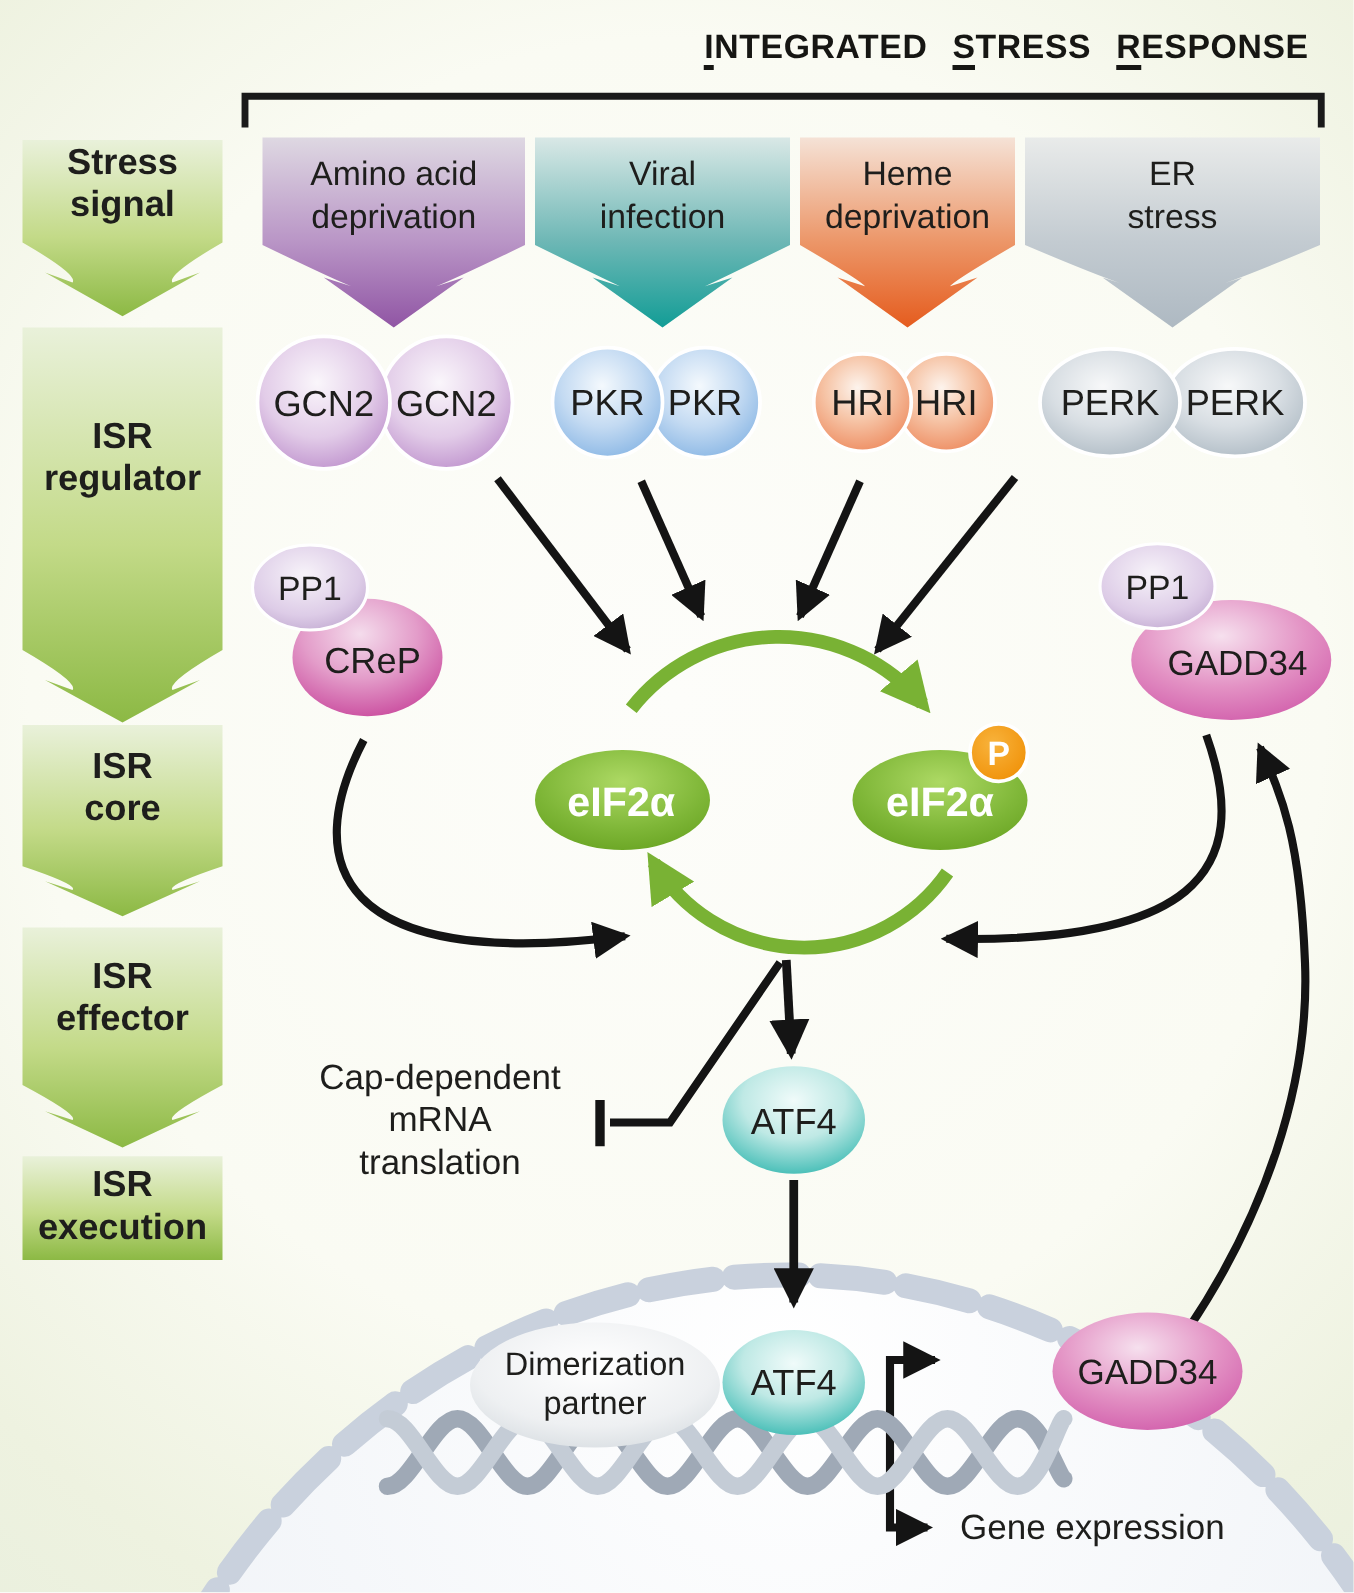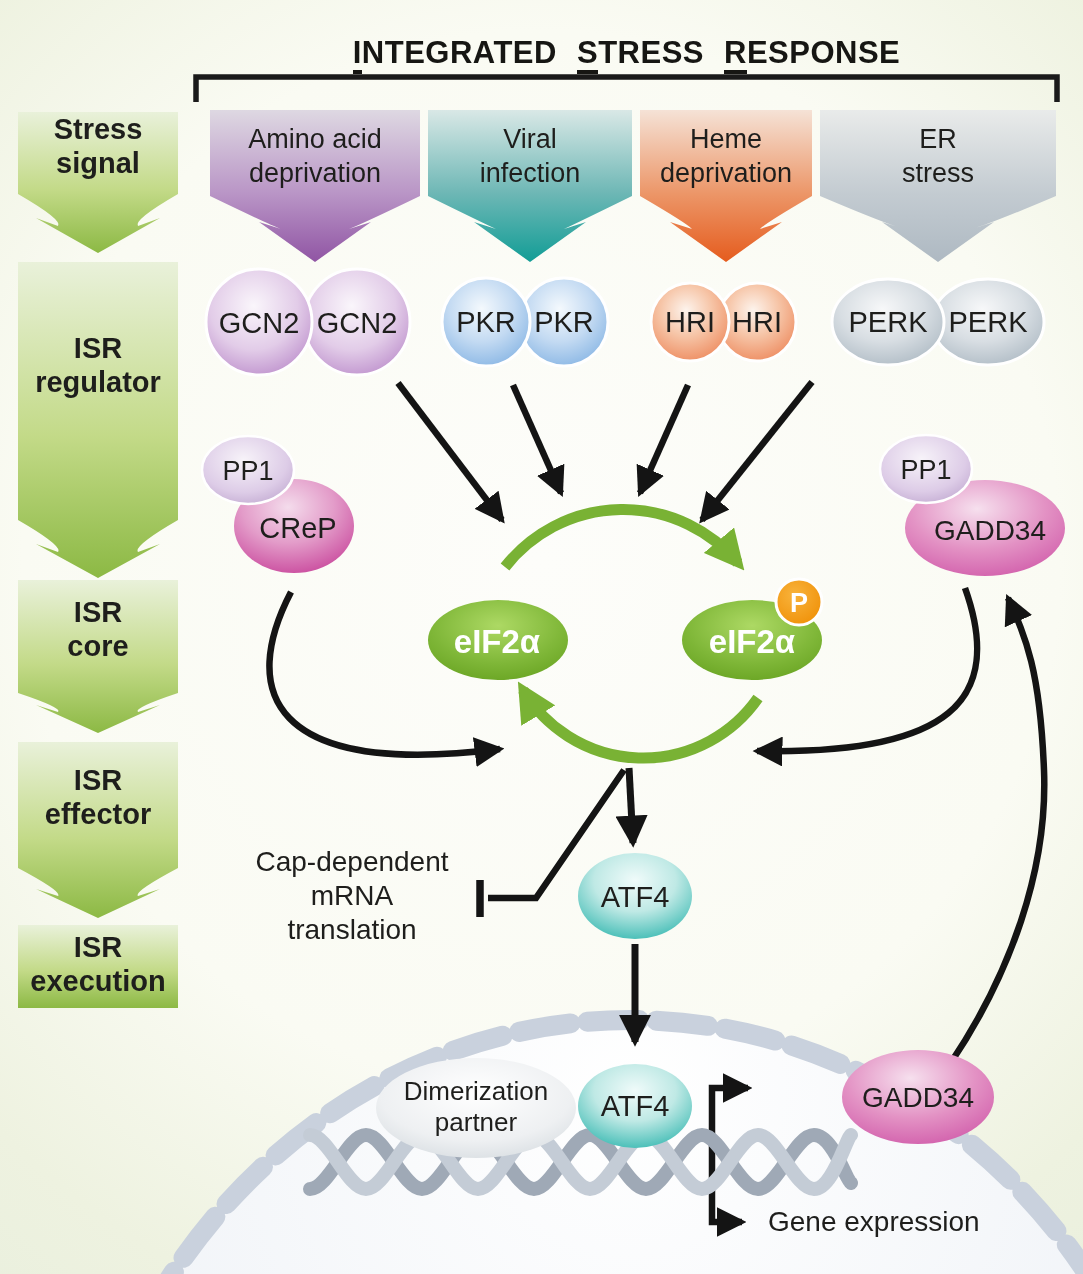--- a/index.html
+++ b/index.html
@@ -4,23 +4,23 @@
 <style>
   html,body{margin:0;padding:0;}
   #stage{
     position:relative;
     width:1083px;height:1274px;
     overflow:hidden;
     font-family:"Liberation Sans", sans-serif;
     background:radial-gradient(ellipse 92% 80% at 50% 44%, #fdfdfa 0%, #fafbf3 52%, #eef2e0 78%, #e7eedc 100%);
   }
   #title{
-    position:absolute;left:196px;top:35px;width:861px;
-    text-align:center;
-    font-size:31px;font-weight:bold;color:#161613;
+    position:absolute;left:196px;top:22px;width:861px;
+    text-align:right;
+    font-size:27px;font-weight:bold;color:#161613;
     letter-spacing:0.5px;
   }
   #title .word{margin:0 10px;white-space:nowrap;}
   #title .lead{border-bottom:4px solid #161613;padding-bottom:0px;}
   svg{position:absolute;left:0;top:0;}
   text{font-family:"Liberation Sans", sans-serif;}
   .lbl{fill:#1e1e1c;}
   .bold{font-weight:bold;}
   .white{fill:#ffffff;}
 </style>

